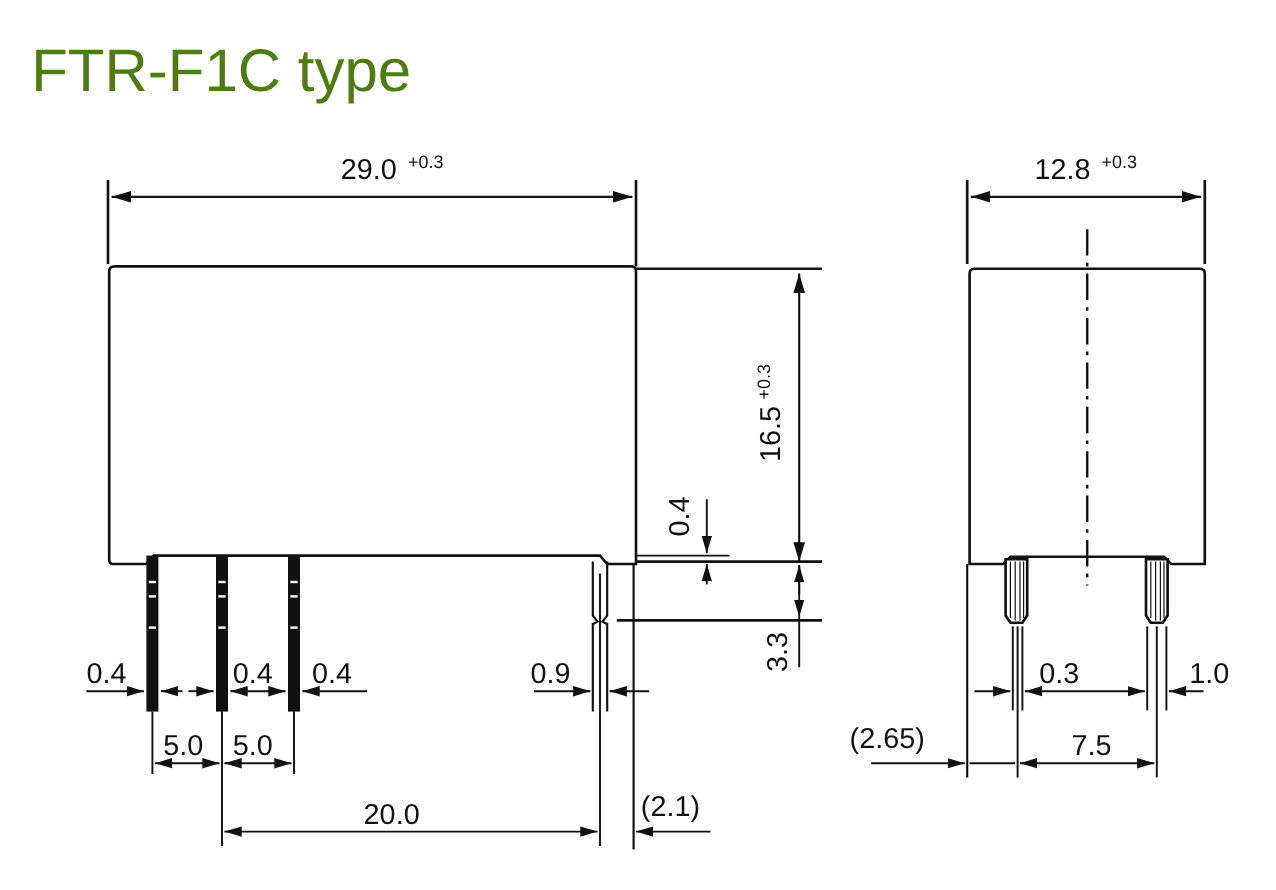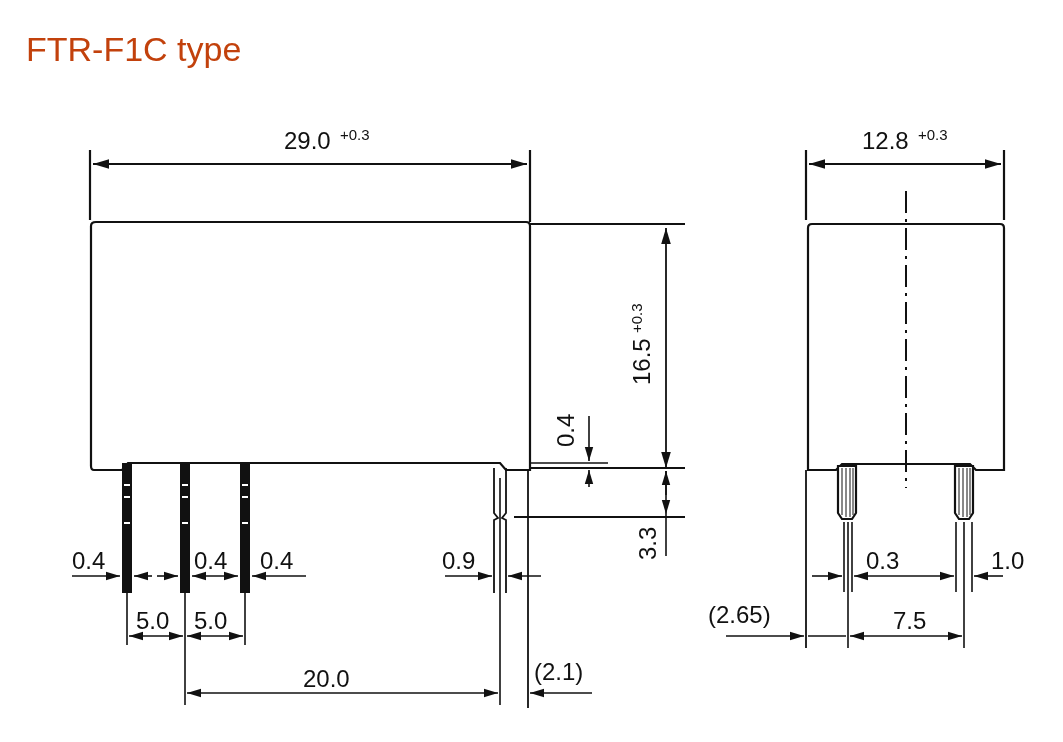--- a/index.html
+++ b/index.html
@@ -1,17 +1,17 @@
 <!DOCTYPE html>
 <html><head>
   <meta charset="utf-8">
   <style>
     html, body { margin: 0; padding: 0; background: #ffffff; }
     body { width: 1063px; height: 742px; position: relative; overflow: hidden; font-family: "Liberation Sans", sans-serif; }
-    .title { position: absolute; left: 26px; top: 30px; font-size: 34px; color: #c2410c; letter-spacing: 0px; }
+    .title { position: absolute; left: 26px; top: 30px; font-size: 50px; color: #4d7c0f; letter-spacing: 0px; }
     svg { position: absolute; left: 0; top: 0; }
     .dim { font-family: "Liberation Sans", sans-serif; font-size: 24px; fill: #111; }
     .tol { font-family: "Liberation Sans", sans-serif; font-size: 15px; fill: #111; }
   </style>
 </head>
 <body>
 
 <div class="title">FTR-F1C type</div>
 
 <svg width="1063" height="742" viewBox="0 0 1063 742">

